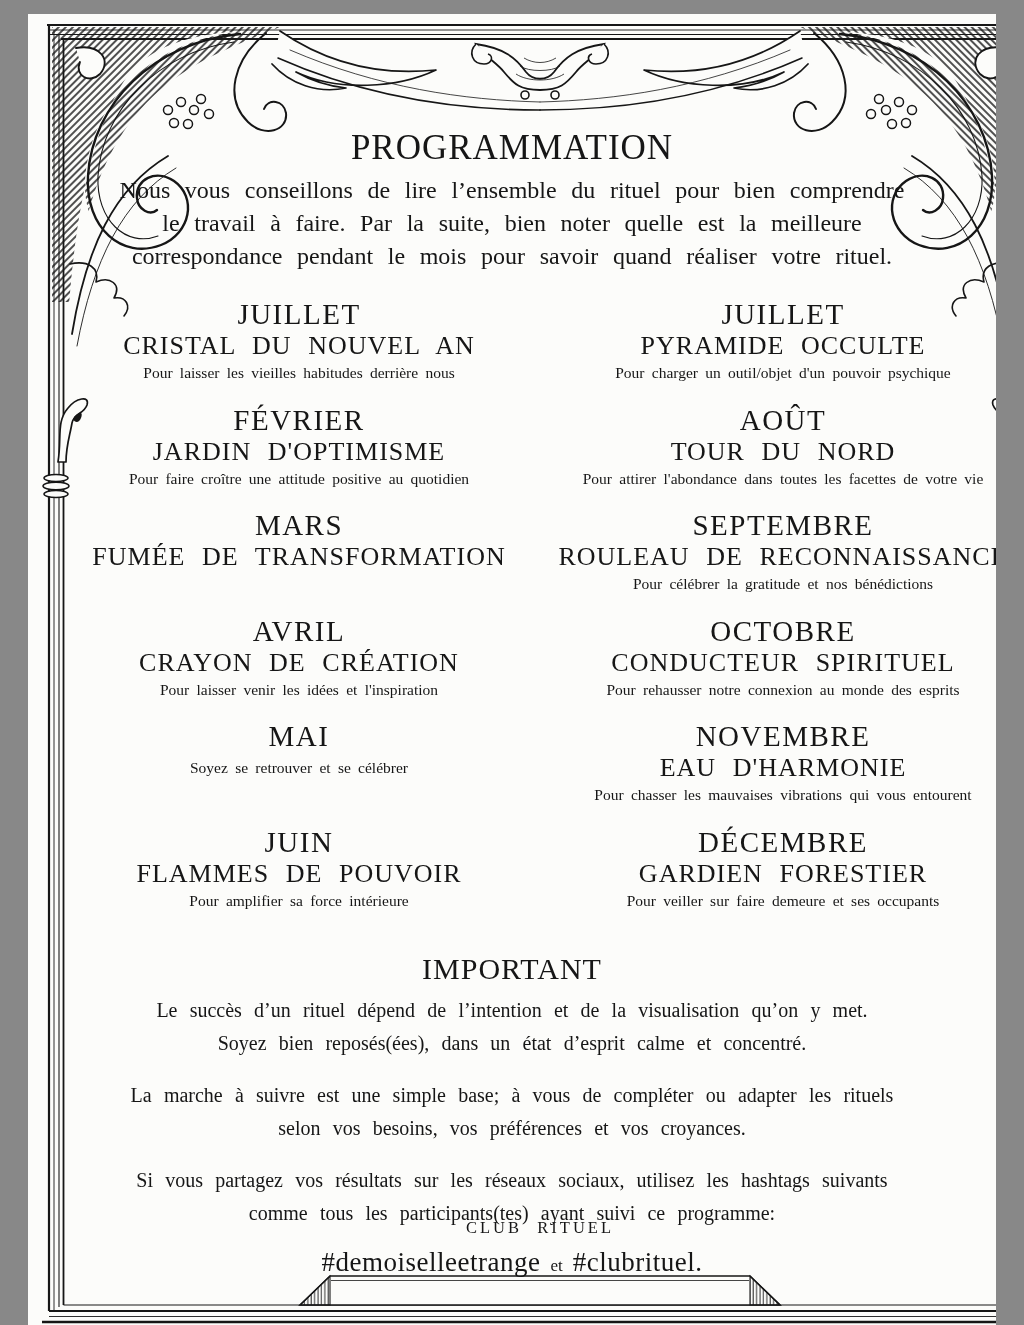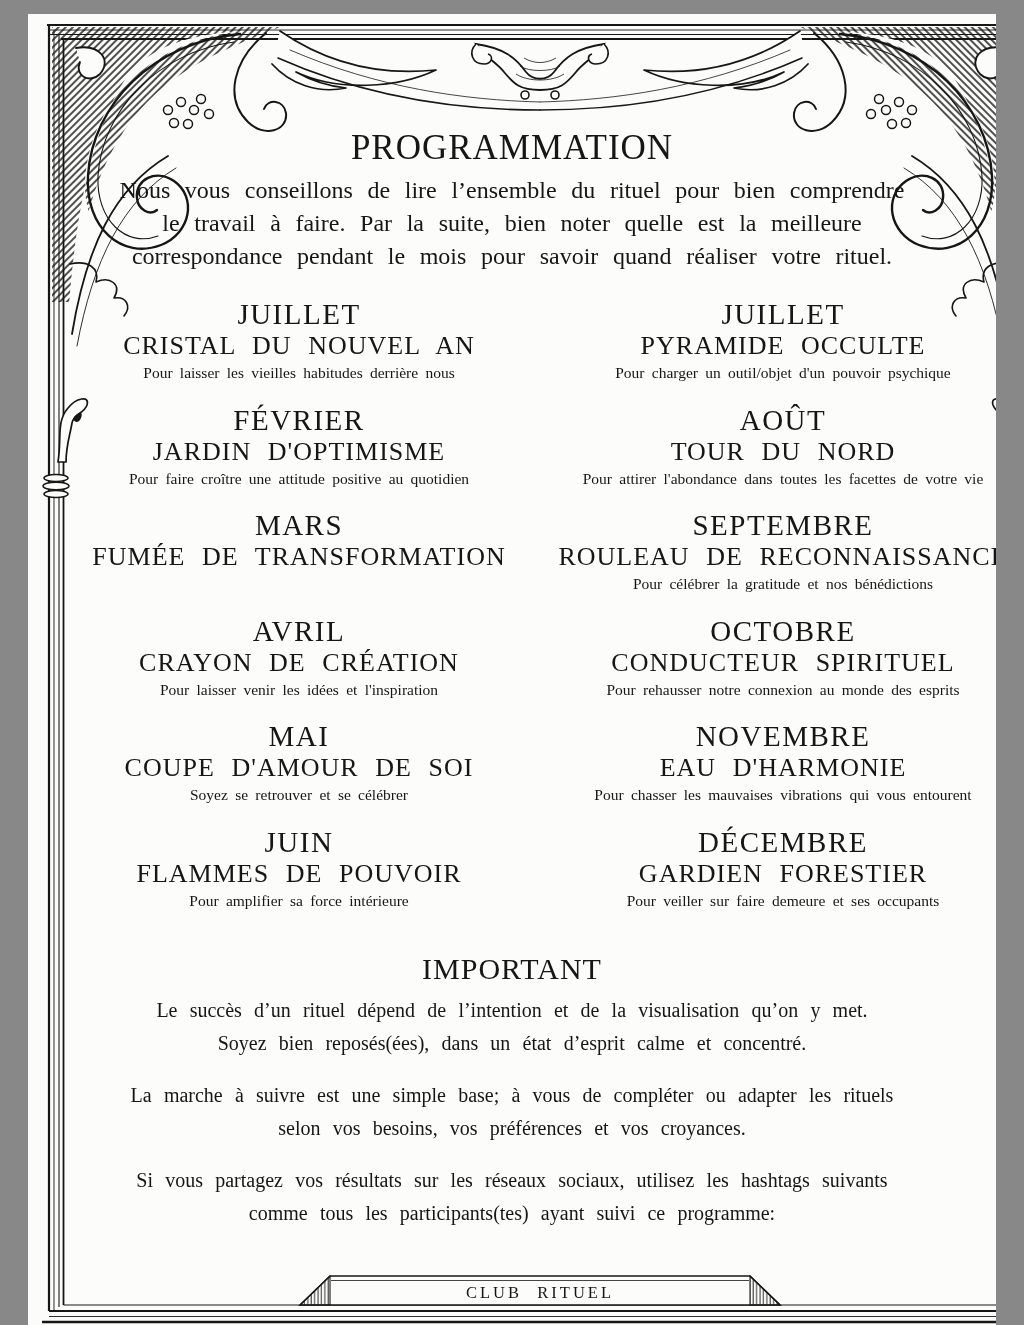--- a/index.html
+++ b/index.html
@@ -32,21 +32,21 @@
   .important-block{left:0; right:0; top:936px;}
   .important-title{font-size:30px; line-height:38px; letter-spacing:1px;}
   .section-p{font-size:20px; line-height:33px; word-spacing:0.36em; margin-top:6px;}
   .section-p + .section-p{margin-top:19px;}
 
   .hashtag-row{margin-top:14px; font-size:27px; line-height:36px;}
   .hashtag{letter-spacing:0.5px;}
   .hashtag-connector{font-size:17px; margin:0 10px;}
 
   .banner-label{
-    left:272px; width:480px; top:1267px; height:24px;
+    left:272px; width:480px; top:1202px; height:24px;
     font-size:16.5px; line-height:24px; letter-spacing:3px; word-spacing:0.5em;
     text-align:center;
   }
 </style>
 </head>
 <body>
 
 <div class="page">
 
   <svg class="frame-svg" viewBox="0 0 1024 1325" aria-hidden="true">
@@ -175,21 +175,20 @@
       <div class="month-name">MARS</div>
       <div class="month-ritual">FUMÉE DE TRANSFORMATION</div>
     </div>
       <div class="month-block">
       <div class="month-name">AVRIL</div>
       <div class="month-ritual">CRAYON DE CRÉATION</div>
       <div class="month-desc">Pour laisser venir les idées et l'inspiration</div>
     </div>
       <div class="month-block">
       <div class="month-name">MAI</div>
-      <div class="month-ritual">COUPE D'AMOUR DE SOI</div>
       <div class="month-desc">Soyez se retrouver et se célébrer</div>
     </div>
       <div class="month-block">
       <div class="month-name">JUIN</div>
       <div class="month-ritual">FLAMMES DE POUVOIR</div>
       <div class="month-desc">Pour amplifier sa force intérieure</div>
     </div>
     </div>
   <div class="abs months-col right">
       <div class="month-block">
@@ -222,17 +221,20 @@
       <div class="month-ritual">GARDIEN FORESTIER</div>
       <div class="month-desc">Pour veiller sur faire demeure et ses occupants</div>
     </div>
     </div>
 
   <div class="abs center important-block">
     <div class="important-title">IMPORTANT</div>
     <div class="section-p">Le succès d’un rituel dépend de l’intention et de la visualisation qu’on y met.<br>Soyez bien reposés(ées), dans un état d’esprit calme et concentré.</div>
     <div class="section-p">La marche à suivre est une simple base; à vous de compléter ou adapter les rituels<br>selon vos besoins, vos préférences et vos croyances.</div>
     <div class="section-p">Si vous partagez vos résultats sur les réseaux sociaux, utilisez les hashtags suivants<br>comme tous les participants(tes) ayant suivi ce programme:</div>
+    <div class="hashtag-row">
+      <span class="hashtag">#demoiselleetrange</span><span class="hashtag-connector">et</span><span class="hashtag">#clubrituel.</span>
+    </div>
   </div>
 
   <div class="abs banner-label">CLUB RITUEL</div>
 
 </div>
 
 </body></html>

